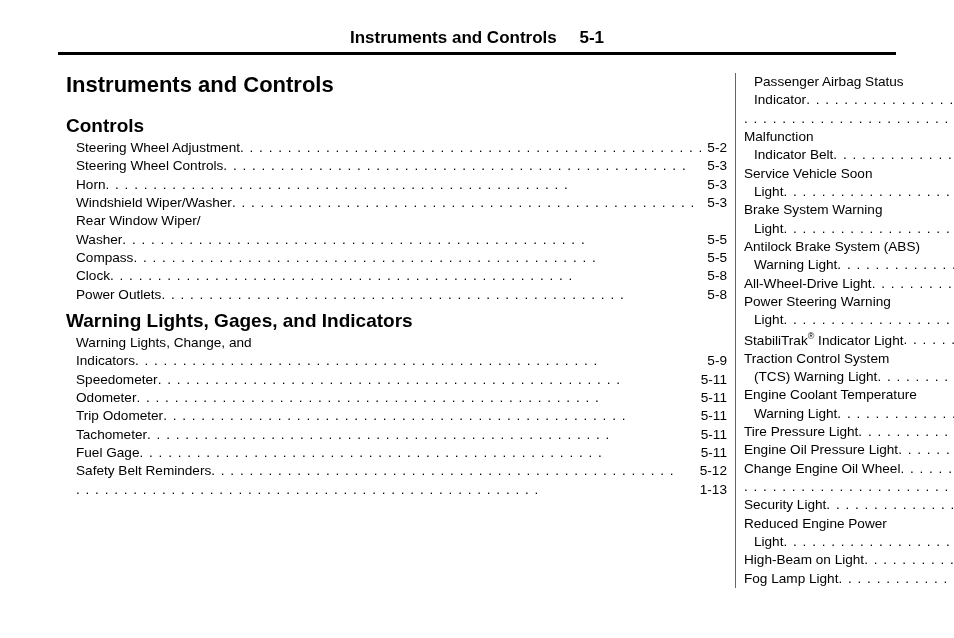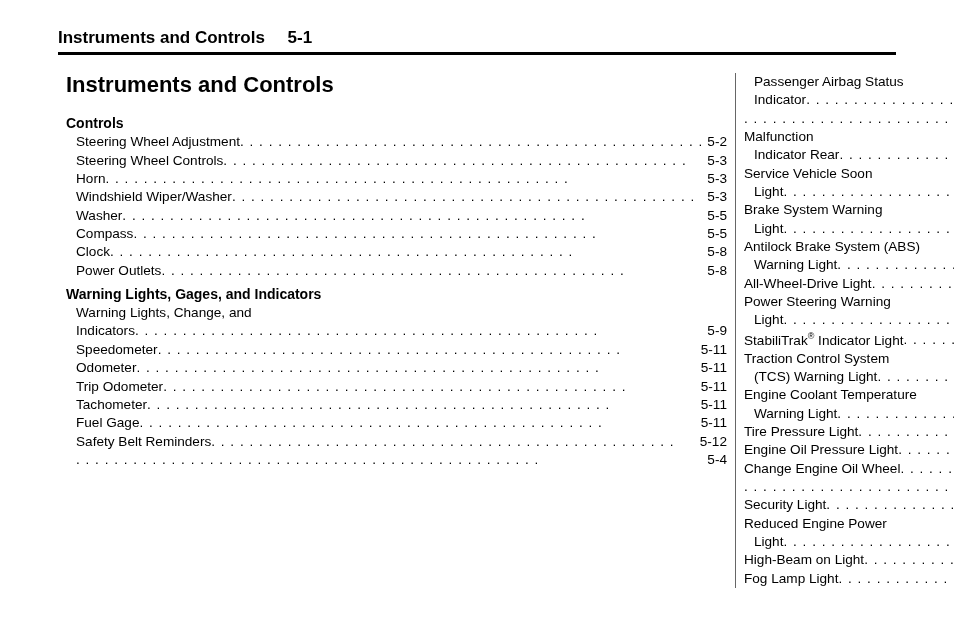--- a/index.html
+++ b/index.html
@@ -1,25 +1,25 @@
 <!DOCTYPE html>
 <html><head>
 <meta charset="utf-8">
 <style>
   * { box-sizing: border-box; margin: 0; padding: 0; }
   html, body { width: 954px; height: 638px; background: #fff; font-family: Arial, Helvetica, sans-serif; color: #000; }
   .page { padding: 28px 58px 24px 58px; }
   .header-row { border-bottom: 3px solid #000; padding-bottom: 4px; margin-bottom: 18px; }
-  .header-title { text-align: left; font-weight: bold; font-size: 17px; }
+  .header-title { text-align: center; font-weight: bold; font-size: 17px; }
   .header-title .pn { margin-left: 18px; }
   .columns { display: flex; gap: 0; }
   .col { flex: 1; padding: 0 8px; }
   .col + .col { border-left: 1px solid #666; }
   h1.section-title { font-size: 22px; font-weight: bold; margin-bottom: 18px; line-height: 1.1; }
-  .group-title { font-weight: bold; font-size: 14px; margin-top: 6px; margin-bottom: 2px; line-height: 1.15; }
+  .group-title { font-weight: bold; font-size: 19px; margin-top: 6px; margin-bottom: 2px; line-height: 1.15; }
   .toc-list { list-style: none; font-size: 13.6px; line-height: 1.35; }
   .toc-row { display: flex; align-items: baseline; white-space: nowrap; }
   .toc-row.sub { padding-left: 10px; }
   .toc-label { flex: 0 0 auto; }
   .toc-dots { flex: 1 1 auto; overflow: hidden; letter-spacing: 1px; color: #000; }
   .toc-dots::after { content: " . . . . . . . . . . . . . . . . . . . . . . . . . . . . . . . . . . . . . . . . . . . . . . . . ."; }
   .toc-page { flex: 0 0 auto; padding-left: 4px; }
   .wrap-only { font-size: 13.6px; line-height: 1.35; padding-left: 10px; }
   .reg { font-size: 9px; vertical-align: super; }
 </style>
@@ -55,20 +55,21 @@
               <li class="toc-row sub">
                 <span class="toc-label">Horn</span>
                 <span class="toc-dots"></span>
                 <span class="toc-page">5-3</span>
               </li>
               <li class="toc-row sub">
                 <span class="toc-label">Windshield Wiper/Washer</span>
                 <span class="toc-dots"></span>
                 <span class="toc-page">5-3</span>
               </li>
+              <li class="wrap-only">Rear Window Wiper/</li>
               <li class="toc-row sub">
                 <span class="toc-label">Washer</span>
                 <span class="toc-dots"></span>
                 <span class="toc-page">5-5</span>
               </li>
               <li class="toc-row sub">
                 <span class="toc-label">Compass</span>
                 <span class="toc-dots"></span>
                 <span class="toc-page">5-5</span>
               </li>
@@ -118,40 +119,40 @@
                 <span class="toc-dots"></span>
                 <span class="toc-page">5-11</span>
               </li>
               <li class="toc-row sub">
                 <span class="toc-label">Safety Belt Reminders</span>
                 <span class="toc-dots"></span>
                 <span class="toc-page">5-12</span>
               </li>
               <li class="toc-row sub">
                 <span class="toc-dots"></span>
-                <span class="toc-page">5-4</span>
+                <span class="toc-page">1-13</span>
               </li>
             </ul>
           </div>
         </div>
     </div>
 
     <div class="col">
       <ul class="toc-list" id="col2-list">
           <li class="wrap-only">Passenger Airbag Status</li>
           <li class="toc-row sub">
             <span class="toc-label">Indicator</span>
             <span class="toc-dots"></span>
           </li>
           <li class="toc-row">
             <span class="toc-dots"></span>
           </li>
           <li class="wrap-only" style="padding-left: 0px;">Malfunction</li>
           <li class="toc-row sub">
-            <span class="toc-label">Indicator Rear</span>
+            <span class="toc-label">Indicator Belt</span>
             <span class="toc-dots"></span>
           </li>
           <li class="wrap-only" style="padding-left: 0px;">Service Vehicle Soon</li>
           <li class="toc-row sub">
             <span class="toc-label">Light</span>
             <span class="toc-dots"></span>
           </li>
           <li class="wrap-only" style="padding-left: 0px;">Brake System Warning</li>
           <li class="toc-row sub">
             <span class="toc-label">Light</span>

